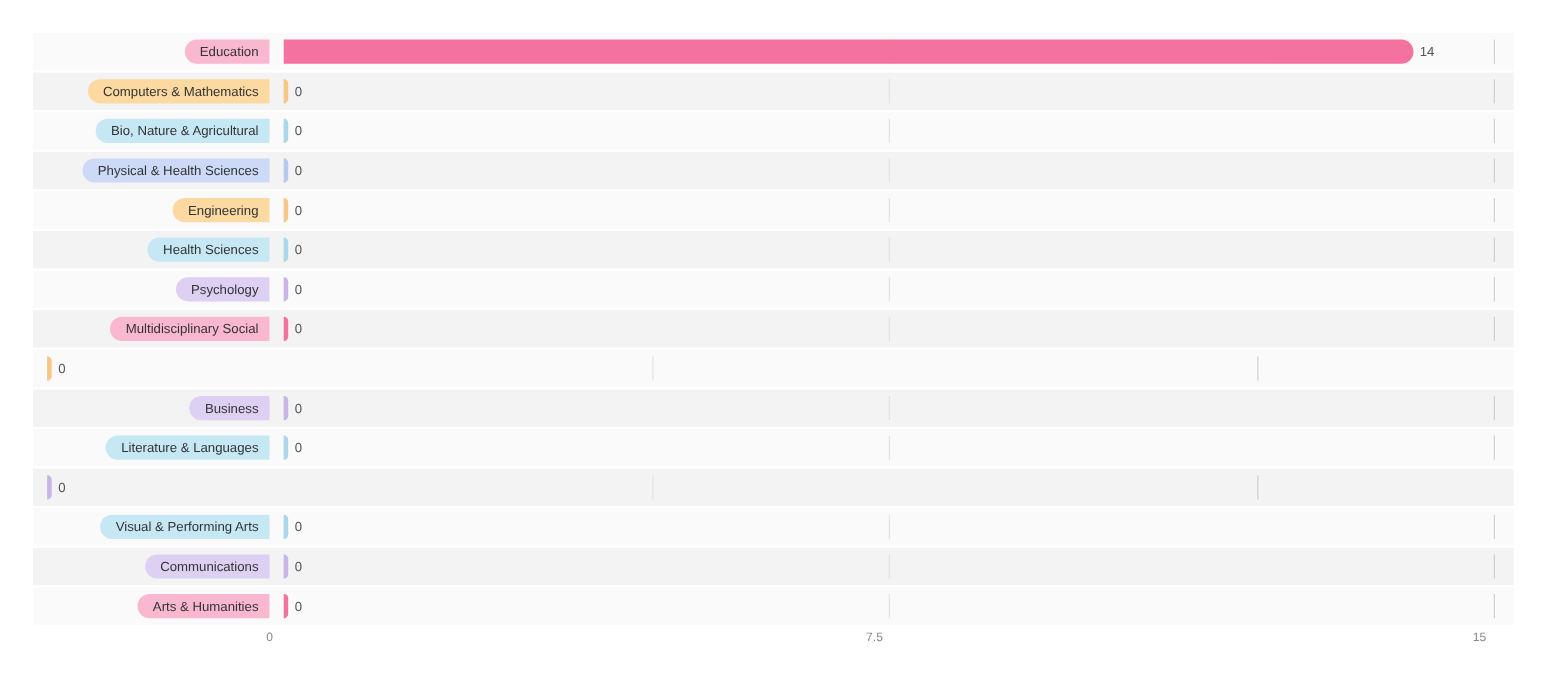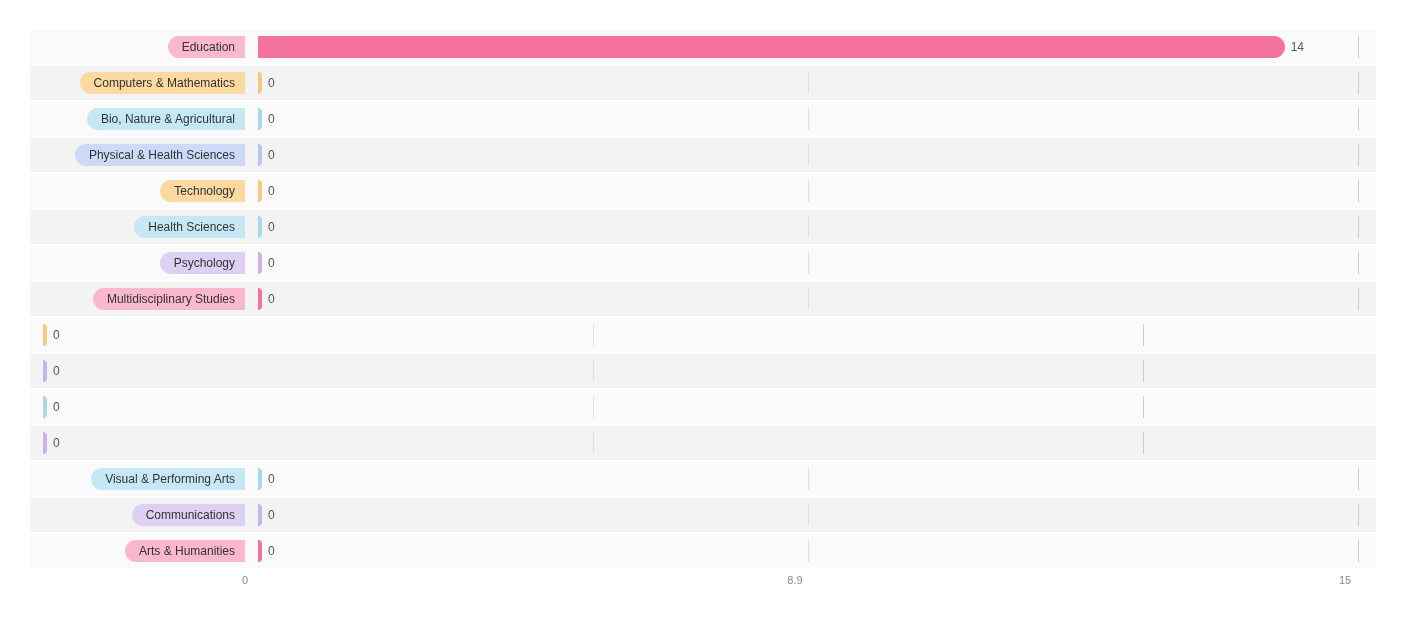--- a/index.html
+++ b/index.html
@@ -152,21 +152,21 @@
         <div class="bar-container" style="width: 1100px;">
           <div class="grid-line" style="left: 0px; background: rgb(204, 204, 204);"></div>
           <div class="grid-line" style="left: 550px;"></div>
           <div class="grid-line" style="left: 1100px; background: rgb(204, 204, 204);"></div>
           <div class="bar" style="width: 4px; background: rgb(181, 201, 240); min-width: 4px;"></div>
           <span class="bar-value">0</span>
         </div>
       </div>
       <div class="bar-row" style="background: rgb(250, 250, 250);">
         <div class="bar-label">
-          <span class="label-pill" style="background: rgb(251, 217, 160);">Technology</span>
+          <span class="label-pill" style="background: rgb(251, 217, 160);">Engineering</span>
         </div>
         <div class="bar-container" style="width: 1100px;">
           <div class="grid-line" style="left: 0px; background: rgb(204, 204, 204);"></div>
           <div class="grid-line" style="left: 550px;"></div>
           <div class="grid-line" style="left: 1100px; background: rgb(204, 204, 204);"></div>
           <div class="bar" style="width: 4px; background: rgb(249, 199, 132); min-width: 4px;"></div>
           <span class="bar-value">0</span>
         </div>
       </div>
       <div class="bar-row" style="background: rgb(243, 243, 243);">
@@ -188,49 +188,55 @@
         <div class="bar-container" style="width: 1100px;">
           <div class="grid-line" style="left: 0px; background: rgb(204, 204, 204);"></div>
           <div class="grid-line" style="left: 550px;"></div>
           <div class="grid-line" style="left: 1100px; background: rgb(204, 204, 204);"></div>
           <div class="bar" style="width: 4px; background: rgb(200, 180, 232); min-width: 4px;"></div>
           <span class="bar-value">0</span>
         </div>
       </div>
       <div class="bar-row" style="background: rgb(243, 243, 243);">
         <div class="bar-label">
-          <span class="label-pill" style="background: rgb(249, 184, 207);">Multidisciplinary Studies</span>
+          <span class="label-pill" style="background: rgb(249, 184, 207);">Multidisciplinary Social</span>
         </div>
         <div class="bar-container" style="width: 1100px;">
           <div class="grid-line" style="left: 0px; background: rgb(204, 204, 204);"></div>
           <div class="grid-line" style="left: 550px;"></div>
           <div class="grid-line" style="left: 1100px; background: rgb(204, 204, 204);"></div>
           <div class="bar" style="width: 4px; background: rgb(244, 114, 160); min-width: 4px;"></div>
           <span class="bar-value">0</span>
         </div>
       </div>
       <div class="bar-row" style="background: rgb(250, 250, 250);">
         <div class="bar-container" style="width: 1100px;">
           <div class="grid-line" style="left: 0px; background: rgb(204, 204, 204);"></div>
           <div class="grid-line" style="left: 550px;"></div>
           <div class="grid-line" style="left: 1100px; background: rgb(204, 204, 204);"></div>
           <div class="bar" style="width: 4px; background: rgb(249, 199, 132); min-width: 4px;"></div>
           <span class="bar-value">0</span>
         </div>
       </div>
       <div class="bar-row" style="background: rgb(243, 243, 243);">
-        <div class="bar-container" style="width: 1100px;">
-          <div class="grid-line" style="left: 0px; background: rgb(204, 204, 204);"></div>
-          <div class="grid-line" style="left: 550px;"></div>
-          <div class="grid-line" style="left: 1100px; background: rgb(204, 204, 204);"></div>
-          <div class="bar" style="width: 4px; background: rgb(200, 180, 232); min-width: 4px;"></div>
-          <span class="bar-value">0</span>
-        </div>
-      </div>
-      <div class="bar-row" style="background: rgb(250, 250, 250);">
+        <div class="bar-label">
+          <span class="label-pill" style="background: rgb(221, 208, 243);">Business</span>
+        </div>
+        <div class="bar-container" style="width: 1100px;">
+          <div class="grid-line" style="left: 0px; background: rgb(204, 204, 204);"></div>
+          <div class="grid-line" style="left: 550px;"></div>
+          <div class="grid-line" style="left: 1100px; background: rgb(204, 204, 204);"></div>
+          <div class="bar" style="width: 4px; background: rgb(200, 180, 232); min-width: 4px;"></div>
+          <span class="bar-value">0</span>
+        </div>
+      </div>
+      <div class="bar-row" style="background: rgb(250, 250, 250);">
+        <div class="bar-label">
+          <span class="label-pill" style="background: rgb(198, 232, 245);">Literature &amp; Languages</span>
+        </div>
         <div class="bar-container" style="width: 1100px;">
           <div class="grid-line" style="left: 0px; background: rgb(204, 204, 204);"></div>
           <div class="grid-line" style="left: 550px;"></div>
           <div class="grid-line" style="left: 1100px; background: rgb(204, 204, 204);"></div>
           <div class="bar" style="width: 4px; background: rgb(168, 216, 234); min-width: 4px;"></div>
           <span class="bar-value">0</span>
         </div>
       </div>
       <div class="bar-row" style="background: rgb(243, 243, 243);">
         <div class="bar-container" style="width: 1100px;">
@@ -274,16 +280,16 @@
           <div class="grid-line" style="left: 550px;"></div>
           <div class="grid-line" style="left: 1100px; background: rgb(204, 204, 204);"></div>
           <div class="bar" style="width: 4px; background: rgb(244, 114, 160); min-width: 4px;"></div>
           <span class="bar-value">0</span>
         </div>
       </div>
     </div>
   <div class="x-axis" id="x-axis" style="height: 20px; position: relative; margin-left: 215px; width: 1100px;">
 
   <span class="x-tick" style="left: 0px;">0</span>
-      <span class="x-tick" style="left: 550px;">8.9</span>
+      <span class="x-tick" style="left: 550px;">7.5</span>
       <span class="x-tick" style="left: 1100px;">15</span>
     </div>
 </div>
 
 </body></html>

